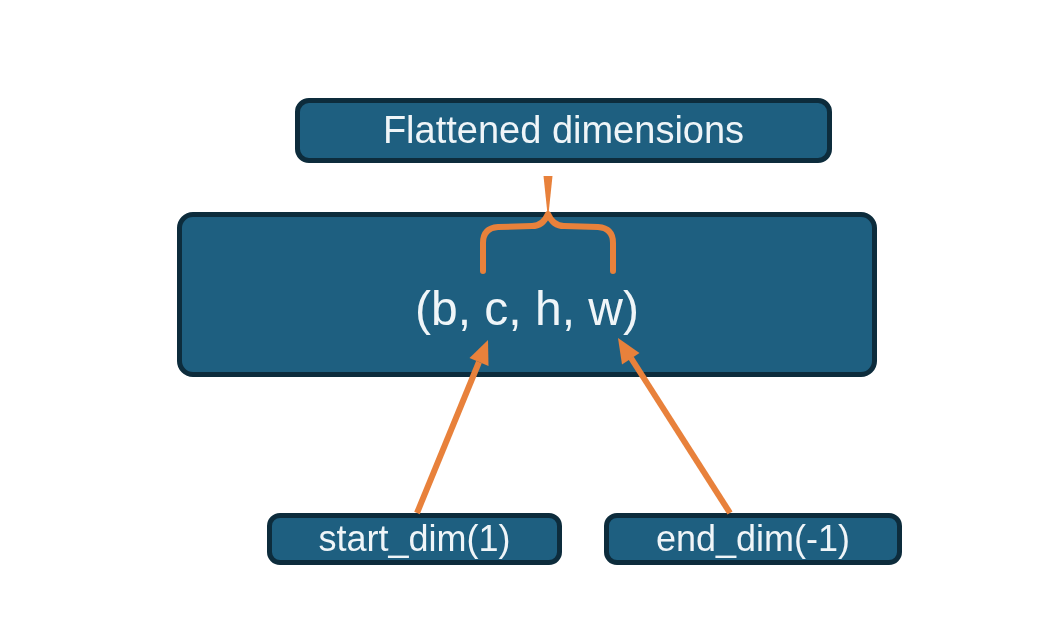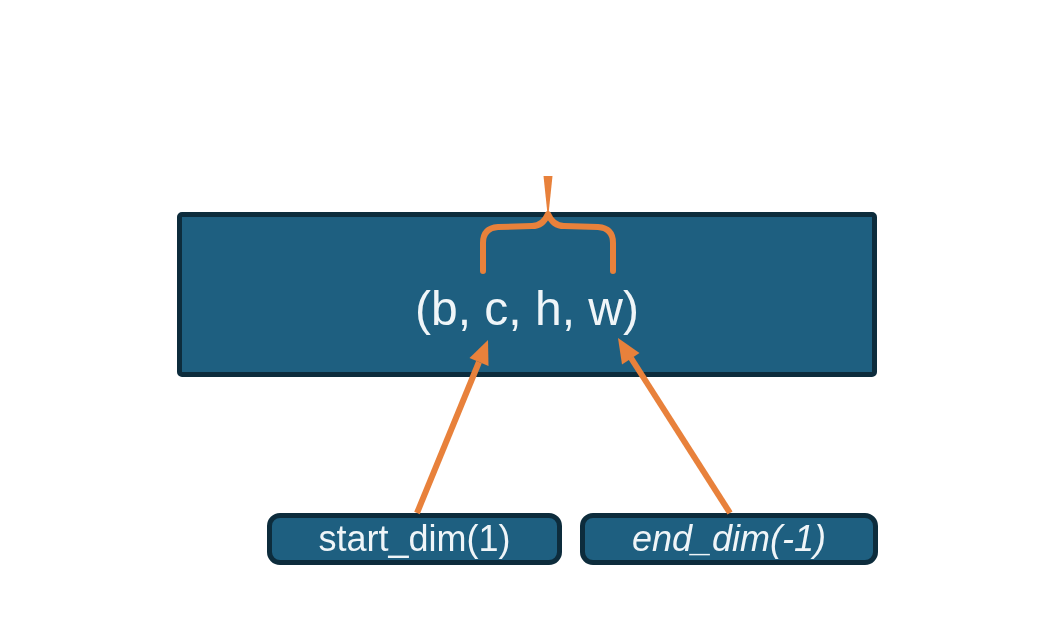--- a/index.html
+++ b/index.html
@@ -28,45 +28,48 @@
   }
   .top-box {
     left: 295px; top: 98px;
     width: 537px; height: 65px;
     border-radius: 14px;
     font-size: 38px;
   }
   .mid-box {
     left: 177px; top: 212px;
     width: 700px; height: 165px;
-    border-radius: 5px;
+    border-radius: 16px;
     font-size: 48px;
   }
   .mid-box span { transform: translateY(14px); }
   .small-box {
     top: 513px;
     height: 52px;
     border-radius: 13px;
     font-size: 36px;
   }
   .start-box { left: 267px; width: 295px; }
-  .end-box   { left: 580px; width: 298px; font-style: italic; }
+  .end-box   { left: 604px; width: 298px; }
   .annotations {
     position: absolute;
     left: 0; top: 0;
     width: 1038px;
     height: 632px;
     pointer-events: none;
   }
 </style>
 </head>
 <body>
 
 <div class="canvas">
 
+  <div class="box top-box">
+    <span>Flattened dimensions</span>
+  </div>
 
   <div class="box mid-box">
     <span>(b, c, h, w)</span>
   </div>
 
   <div class="box small-box start-box">
     <span>start_dim(1)</span>
   </div>
 
   <div class="box small-box end-box">

